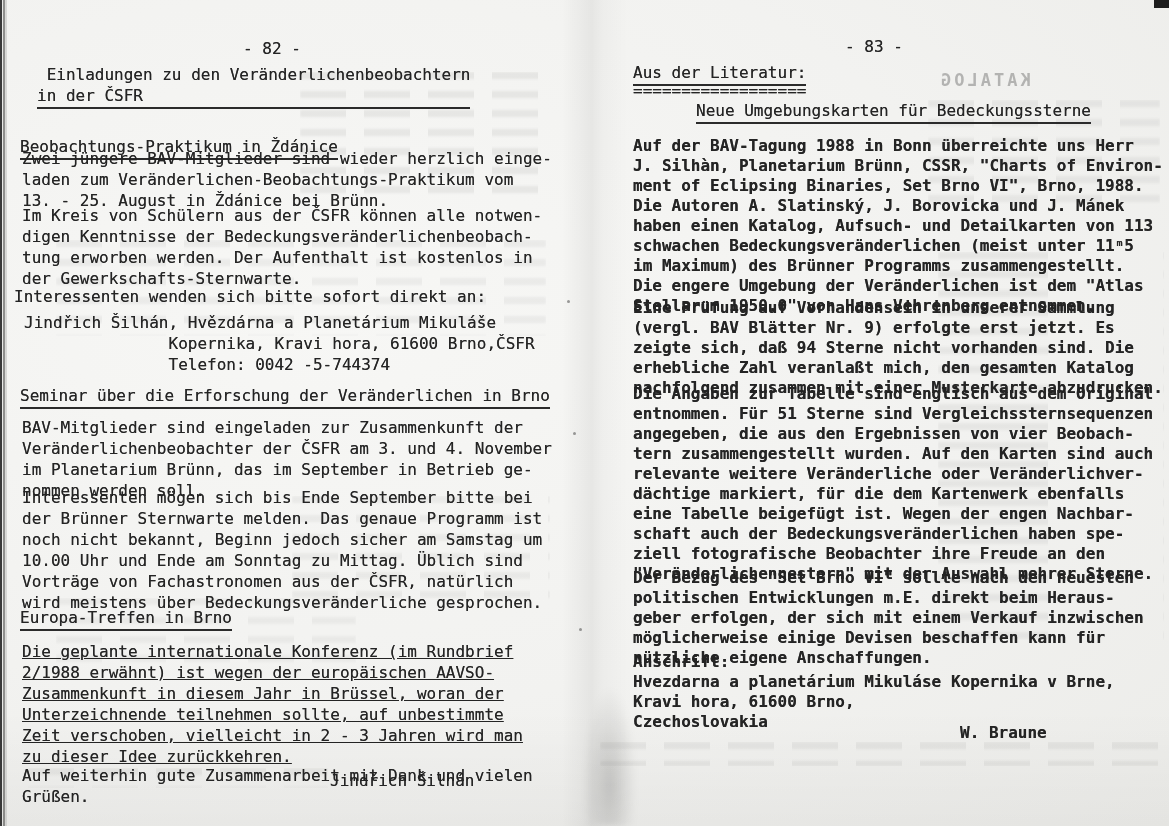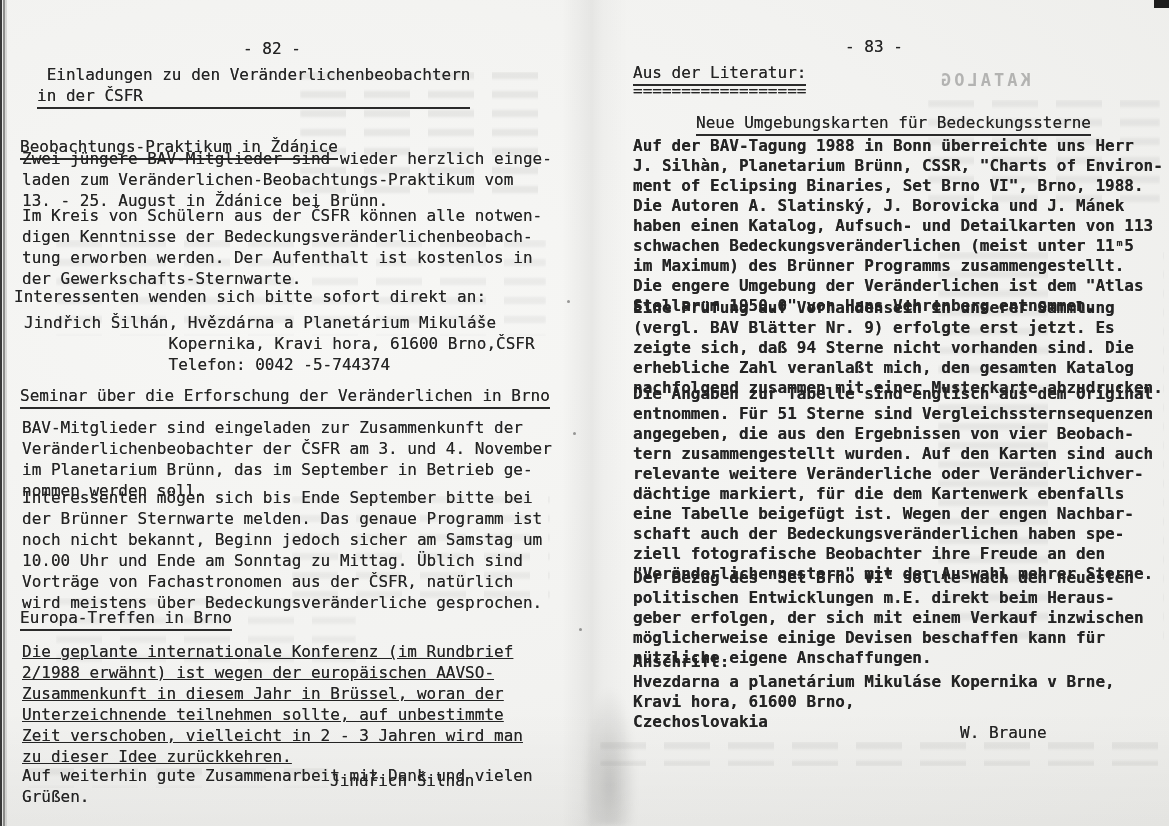--- a/index.html
+++ b/index.html
@@ -157,21 +157,21 @@
 
     <div class="t" style="left:330px;top:770px;">Jindřich Šilhán</div>
   </div>
 
   <div>
     <div class="t" style="left:845px;top:36px;">- 83 -</div>
 
     <div class="t underline" style="left:633px;top:62px;">Aus der Literatur:</div>
     <div class="t equals" style="left:633px;top:86px;">==================</div>
 
-    <div class="t underline" style="left:696px;top:100px;margin-top:12px;">Neue Umgebungskarten für Bedeckungssterne</div>
+    <div class="t underline" style="left:696px;top:100px;">Neue Umgebungskarten für Bedeckungssterne</div>
 
     <div class="t lh20" style="left:633px;top:136px;">Auf der BAV-Tagung 1988 in Bonn überreichte uns Herr
 J. Silhàn, Planetarium Brünn, CSSR, "Charts of Environ-
 ment of Eclipsing Binaries, Set Brno VI", Brno, 1988.
 Die Autoren A. Slatinský, J. Borovicka und J. Mánek
 haben einen Katalog, Aufsuch- und Detailkarten von 113
 schwachen Bedeckungsveränderlichen (meist unter 11ᵐ5
 im Maximum) des Brünner Programms zusammengestellt.
 Die engere Umgebung der Veränderlichen ist dem "Atlas
 Stellarum 1950.0" von Hans Vehrenberg entnommen.</div>
@@ -198,16 +198,16 @@
 geber erfolgen, der sich mit einem Verkauf inzwischen
 möglicherweise einige Devisen beschaffen kann für
 nützliche eigene Anschaffungen.</div>
 
     <div class="t lh20" style="left:633px;top:652px;">Anschrift:</div>
 
     <div class="t lh20" style="left:633px;top:672px;">Hvezdarna a planetárium Mikuláse Kopernika v Brne,
 Kravi hora, 61600 Brno,
 Czechoslovakia</div>
 
-    <div class="t" style="left:960px;top:722px;">W. Braune</div>
+    <div class="t" style="left:960px;top:722px;font-weight:bold;">W. Braune</div>
   </div>
 
 </div>
 
 </body></html>

